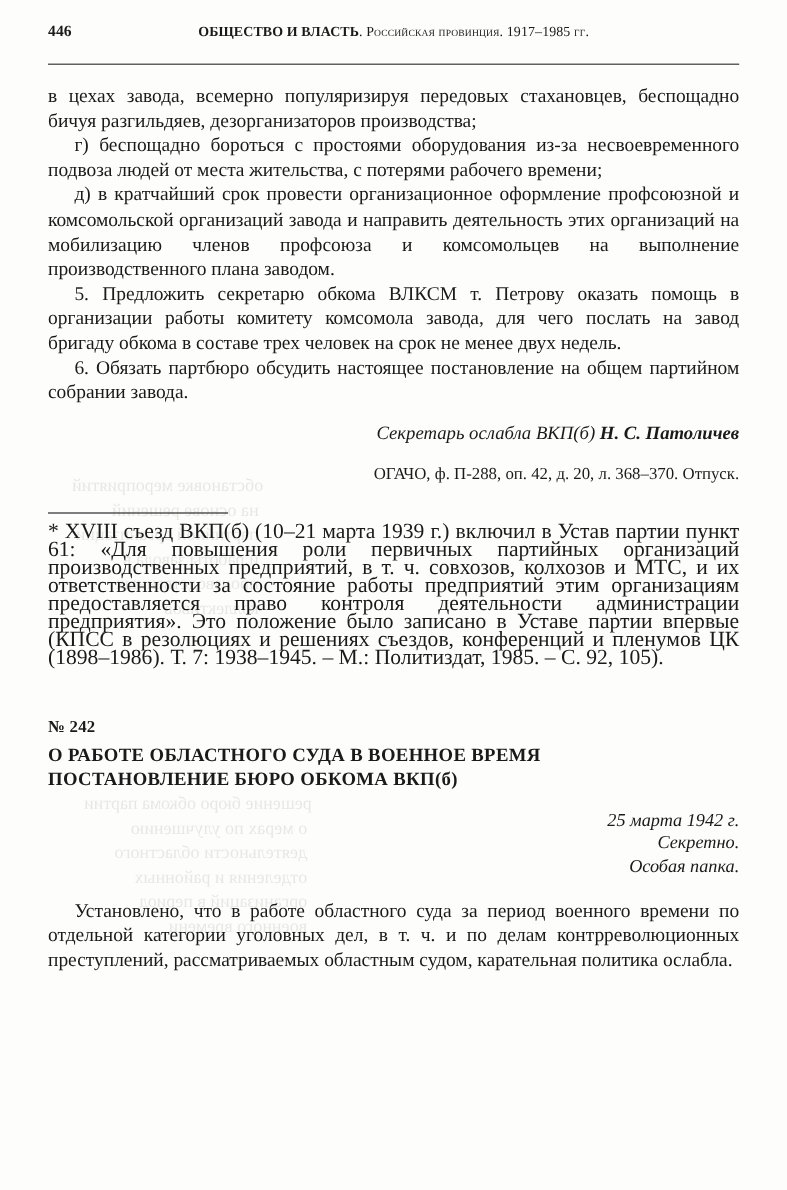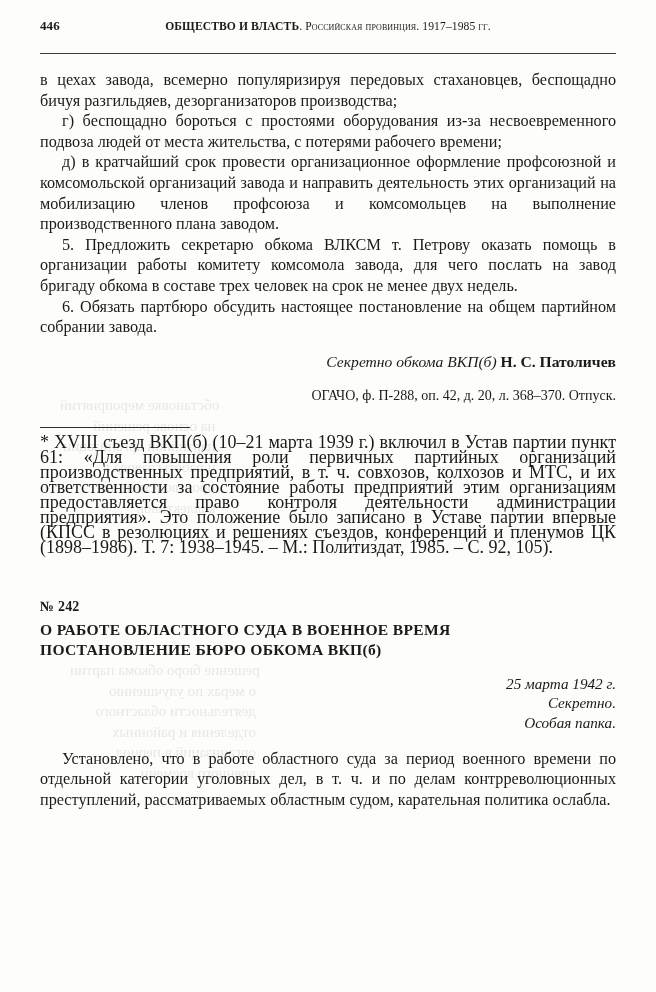--- a/index.html
+++ b/index.html
@@ -78,20 +78,21 @@
     margin-top: 14px;
     text-align: right;
     font-size: 15.6px;
     line-height: 20px;
   }
   .sig .ital {
     font-style: italic;
   }
   .sig .bold {
     font-weight: 700;
+    font-style: italic;
   }
   .archive {
     margin-top: 14px;
     text-align: right;
     font-size: 14px;
     line-height: 19px;
   }
   
   .footnote-wrap {
     margin-top: 22px;
@@ -178,21 +179,21 @@
 
     <div class="body-text">
       <p class="noindent">в цехах завода, всемерно популяризируя передовых стахановцев, беспощадно бичуя разгильдяев, дезорганизаторов производства;</p>
       <p class="indent">г) беспощадно бороться с простоями оборудования из-за несвоевременного подвоза людей от места жительства, с потерями рабочего времени;</p>
       <p class="indent">д) в кратчайший срок провести организационное оформление профсоюзной и комсомольской организаций завода и направить деятельность этих организаций на мобилизацию членов профсоюза и комсомольцев на выполнение производственного плана заводом.</p>
       <p class="indent">5. Предложить секретарю обкома ВЛКСМ т. Петрову оказать помощь в организации работы комитету комсомола завода, для чего послать на завод бригаду обкома в составе трех человек на срок не менее двух недель.</p>
       <p class="indent">6. Обязать партбюро обсудить настоящее постановление на общем партийном собрании завода.</p>
     </div>
 
     <div class="sig">
-      <span class="ital">Секретно обкома ВКП(б)</span>
+      <span class="ital">Секретарь ослабла ВКП(б)</span>
       <span class="bold">Н. С. Патоличев</span>
     </div>
 
     <div class="archive">ОГАЧО, ф. П-288, оп. 42, д. 20, л. 368–370. Отпуск.</div>
 
     <div class="footnote-wrap">
       <div class="footnote-rule"></div>
       <div class="footnote">
         <span class="fn-first">* XVIII съезд ВКП(б) (10–21 марта 1939 г.) включил в Устав партии пункт 61: «Для повышения роли первичных партийных организаций производственных предприятий, в т. ч. совхозов, колхозов и МТС, и их ответственности за состояние работы предприятий этим организациям предоставляется право контроля деятельности администрации предприятия». Это положение было записано в Уставе партии впервые (КПСС в резолюциях и решениях съездов, конференций и пленумов ЦК (1898–1986). Т. 7: 1938–1945. – М.: Политиздат, 1985. – С. 92, 105).</span>
       </div>

